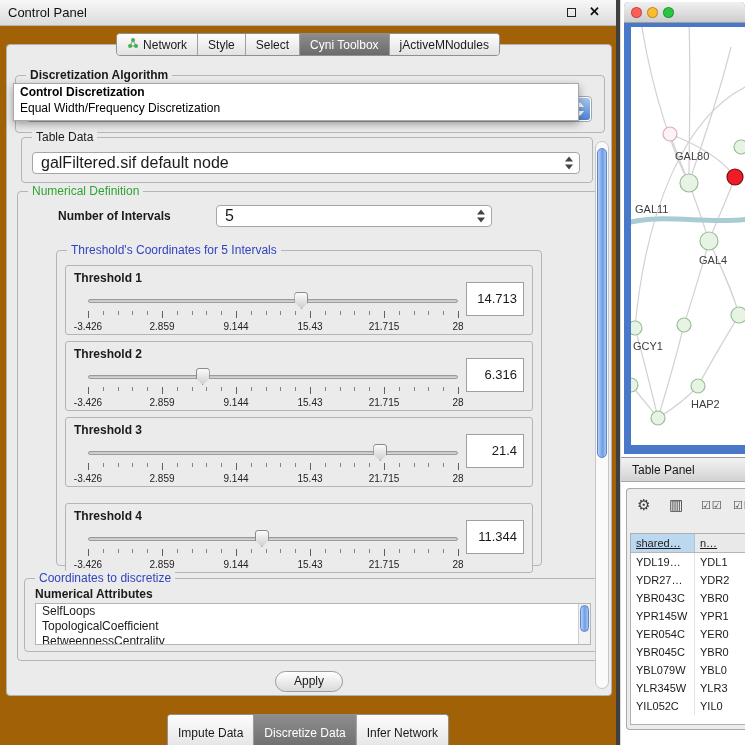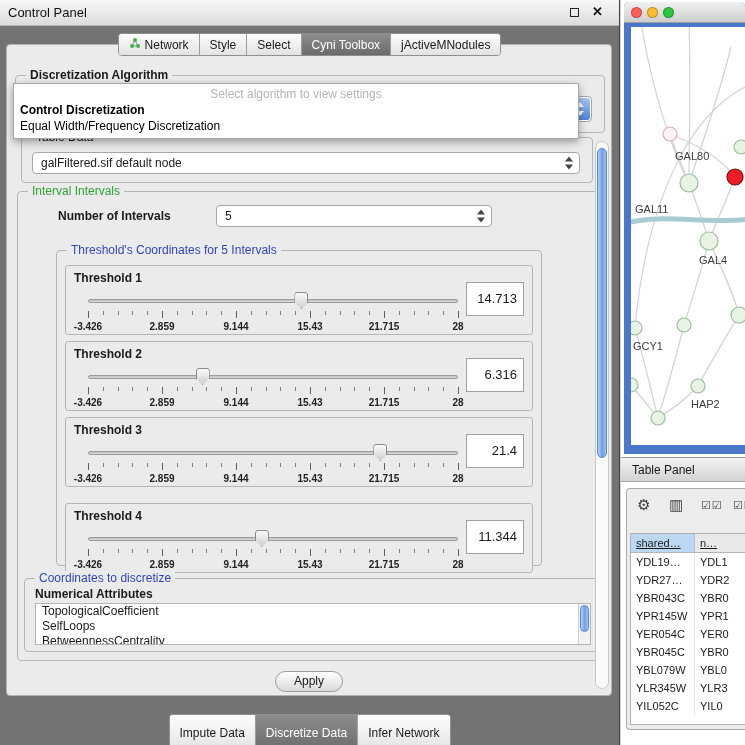--- a/index.html
+++ b/index.html
@@ -5,21 +5,21 @@
   :root{
     --green-title:#2fa433; --blue-title:#3144c0; --selected-tab:#6b6b6b;
     --aqua:#7fa9e8; --frame-blue:#4a78c8; --red-node:#e8231f; --hdr-blue:#bcd8f0;
   }
   *{box-sizing:border-box;}
   body{margin:0;background:#bfbfbf;}
   .stage{position:relative;width:745px;height:745px;overflow:hidden;background:#d6d6d6;
          font-family:"Liberation Sans",sans-serif;color:#1a1a1a;}
 
   
-  .left-panel{position:absolute;left:0;top:0;width:620px;height:745px;background:#737373;border-right:1px solid #404040;}
+  .left-panel{position:absolute;left:0;top:0;width:620px;height:745px;background:#a16207;border-right:4px solid #404040;}
   .titlebar{position:absolute;left:0;top:0;width:100%;height:26px;background:linear-gradient(#f7f7f7,#dcdcdc);border-bottom:1px solid #b5b5b5;}
   .titlebar .title{position:absolute;left:8px;top:5px;font-size:13px;color:#111;}
   .float-icon{position:absolute;right:40px;top:8px;width:9px;height:9px;border:1.5px solid #222;}
   .close-icon{position:absolute;right:16px;top:4px;font-size:13px;font-weight:bold;color:#111;}
 
   .tabstrip{position:absolute;top:33px;left:50%;transform:translateX(-50%);display:flex;height:23px;
             border:1px solid #8f8f8f;border-radius:4px;overflow:hidden;background:#f2f2f2;white-space:nowrap;z-index:3;}
   .tab{display:flex;align-items:center;gap:4px;padding:0 10px;font-size:12px;background:linear-gradient(#fdfdfd,#e2e2e2);border-right:1px solid #9a9a9a;}
   .tab:last-child{border-right:none;}
   .tab.selected{background:linear-gradient(#8d8d8d,var(--selected-tab));color:#fff;}
@@ -27,21 +27,21 @@
   .content{position:absolute;left:6px;top:44px;width:606px;height:652px;border:1px solid #b2b2b2;border-radius:4px;background:#ebebeb;}
 
   .group{position:absolute;border:1px solid #b5b5b5;border-radius:4px;}
   .legend{position:absolute;top:-8px;left:10px;background:#ebebeb;padding:0 4px;font-size:12px;line-height:14px;}
   .legend.bold{font-weight:bold;}
   .legend.green{color:var(--green-title);}
   .legend.blue{color:var(--blue-title);}
 
   
   .algo-group{left:8px;top:30px;width:590px;height:58px;}
-  .combo{position:absolute;background:#fff;border:1px solid #a6a6a6;border-radius:4px;font-size:12px;}
+  .combo{position:absolute;background:#fff;border:1px solid #a6a6a6;border-radius:4px;font-size:16px;}
   .combo .combo-value{position:absolute;left:8px;top:50%;transform:translateY(-50%);white-space:nowrap;}
   .algo-combo{left:10px;top:20px;right:12px;height:26px;}
   .aqua-stepper{position:absolute;right:1px;top:1px;bottom:1px;width:19px;border-radius:0 3px 3px 0;
                 background:linear-gradient(#a6c8f2,#4f82d6);}
   .aqua-stepper .tri-up{position:absolute;left:5px;top:4px;border-left:4px solid transparent;border-right:4px solid transparent;border-bottom:5px solid #fff;}
   .aqua-stepper .tri-down{position:absolute;left:5px;bottom:4px;border-left:4px solid transparent;border-right:4px solid transparent;border-top:5px solid #fff;}
   .mini-arrows{position:absolute;right:6px;top:50%;transform:translateY(-50%);width:8px;height:13px;}
   .mini-arrows .tri-up{position:absolute;left:0;top:0;border-left:4px solid transparent;border-right:4px solid transparent;border-bottom:5px solid #444;}
   .mini-arrows .tri-down{position:absolute;left:0;bottom:0;border-left:4px solid transparent;border-right:4px solid transparent;border-top:5px solid #444;}
 
@@ -63,21 +63,21 @@
   .th-panel{position:absolute;left:8px;width:468px;height:70px;border:1px solid #b5b5b5;border-radius:3px;background:#ebebeb;}
   .th-label{position:absolute;left:8px;top:5px;font-size:12px;font-weight:bold;}
   .slider{position:absolute;left:22px;top:26px;width:370px;height:42px;}
   .track{position:absolute;left:0;right:0;top:7px;height:4px;background:linear-gradient(#c0c0c0,#dadada);border:1px solid #9b9b9b;border-radius:3px;}
   .thumb{position:absolute;top:0;width:14px;height:17px;transform:translateX(-50%);
          background:linear-gradient(#fbfbfb,#cfcfcf);border:1px solid #8a8a8a;
          clip-path:polygon(0 0,100% 0,100% 60%,50% 100%,0 60%);border-radius:3px 3px 0 0;}
   .ticks{position:absolute;left:0;right:0;top:19px;height:8px;}
   .tick{position:absolute;width:1px;background:#808080;top:0;height:4px;}
   .tick.major{height:7px;background:#606060;}
-  .scale{position:absolute;left:0;right:0;top:29px;height:12px;font-weight:bold;}
+  .scale{position:absolute;left:0;right:0;top:29px;height:12px;}
   .scale span{position:absolute;transform:translateX(-50%);font-size:10px;color:#222;white-space:nowrap;}
   .value-box{position:absolute;right:8px;top:16px;width:58px;height:34px;background:#fff;border:1px solid #a0a0a0;
              font-size:13px;text-align:right;line-height:32px;padding-right:6px;}
 
   .attr-group{left:6px;top:386px;width:578px;height:74px;}
   .attr-title{position:absolute;left:10px;top:8px;font-size:12px;font-weight:bold;}
   .attr-list{position:absolute;left:10px;top:24px;right:10px;bottom:6px;background:#fff;border:1px solid #b5b5b5;overflow:hidden;}
   .attr-item{font-size:12px;line-height:15px;padding-left:6px;white-space:nowrap;}
   .vscroll{position:absolute;right:0;top:0;bottom:0;width:12px;background:#f2f2f2;border-left:1px solid #cfcfcf;}
   .vthumb{position:absolute;left:1px;right:1px;border-radius:5px;border:1px solid #5c85c9;
@@ -155,40 +155,39 @@
         <span class="legend bold">Discretization Algorithm</span>
         <div class="combo algo-combo">
           <span class="aqua-stepper">
               <span class="tri-up"></span>
               <span class="tri-down"></span>
             </span>
         </div>
       </div>
 
       <div class="popup">
-        <div class="popup-placeholder">Select algorithm to view settings</div>
         <div id="popup-options">
             <div class="popup-option first">Control Discretization</div>
             <div class="popup-option">Equal Width/Frequency Discretization</div>
           </div>
       </div>
 
       <div class="group td-group">
         <span class="legend">Table Data</span>
         <div class="combo td-combo">
           <span class="combo-value">galFiltered.sif default node</span>
           <span class="mini-arrows">
               <span class="tri-up"></span>
               <span class="tri-down"></span>
             </span>
         </div>
       </div>
 
       <div class="group interval-group">
-        <span class="legend green">Interval Intervals</span>
+        <span class="legend green">Numerical Definition</span>
         <span class="noi-label">Number of Intervals</span>
         <div class="combo noi-combo">
           <span class="combo-value">5</span>
           <span class="mini-arrows">
               <span class="tri-up"></span>
               <span class="tri-down"></span>
             </span>
         </div>
 
         <div class="group thresholds-group" id="thresholds-group">
@@ -368,22 +367,22 @@
                 <div class="thumb" style="left: 47%;"></div>
               </div>
               <div class="value-box">11.344</div>
             </div>
           </div>
 
         <div class="group attr-group">
           <span class="legend blue">Coordinates to discretize</span>
           <span class="attr-title">Numerical Attributes</span>
           <div class="attr-list" id="attr-list">
-            <div class="attr-item">TopologicalCoefficient</div>
-              <div class="attr-item">SelfLoops</div>
+            <div class="attr-item">SelfLoops</div>
+              <div class="attr-item">TopologicalCoefficient</div>
               <div class="attr-item">BetweennessCentrality</div>
               <div class="vscroll">
                 <span class="vthumb" style="top:1px;height:68%;"></span>
               </div>
           </div>
         </div>
       </div>
 
       <div class="apply-btn">Apply</div>
 

